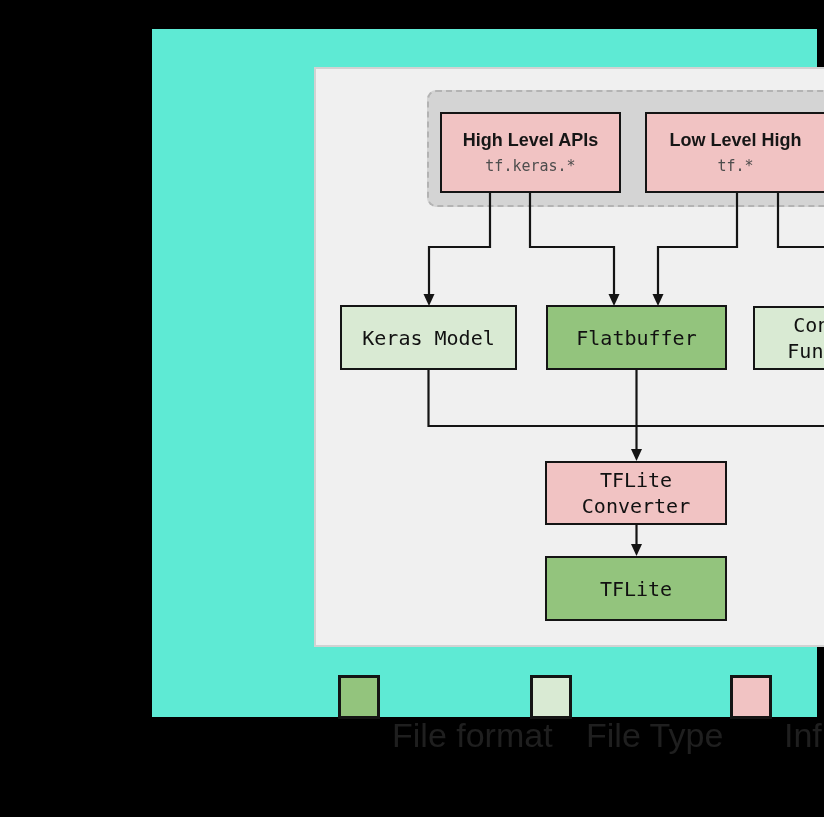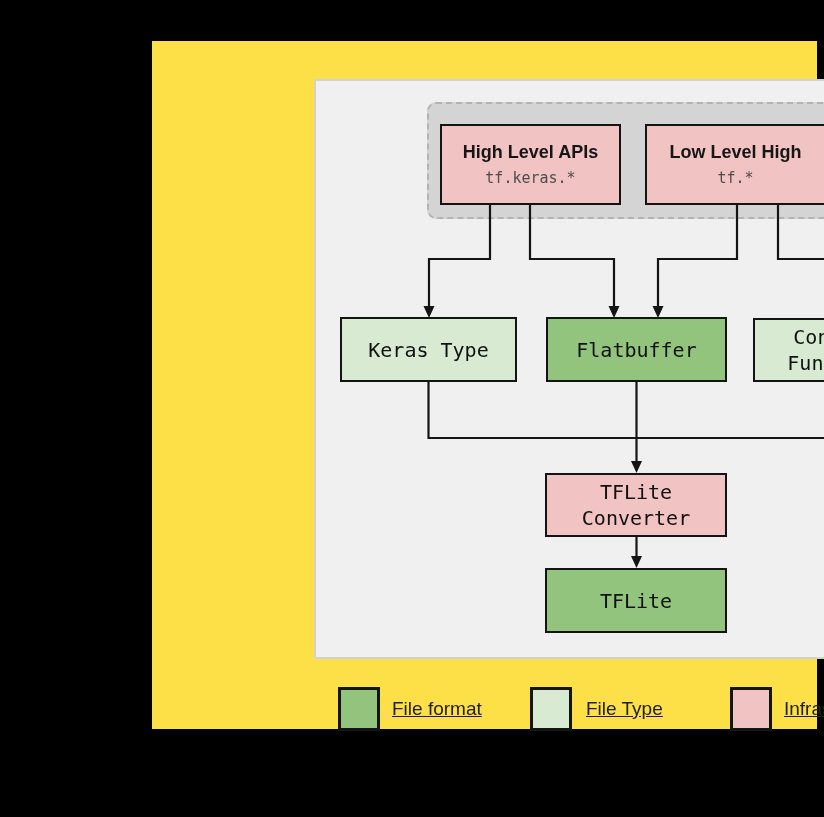--- a/index.html
+++ b/index.html
@@ -2,22 +2,21 @@
 <html><head>
 <meta charset="utf-8">
 <style>
   html,body{margin:0;padding:0;}
   body{
     width:824px;height:817px;background:#000000;position:relative;overflow:hidden;
     font-family:"Liberation Sans", sans-serif;
   }
   .page{
     position:absolute;left:152px;top:29px;width:665px;height:688px;
-    background:#fde047;
-    margin-top:12px;
+    background:#5eead4;
   }
   .panel{
     position:absolute;left:162px;top:38px;width:648px;height:580px;
     background:#f0f0f0;border:2px solid #d2d2d2;box-sizing:border-box;
   }
   .api-group{
     position:absolute;left:275px;top:61px;width:416px;height:117px;
     background:#d4d4d4;border:2px dashed #b3b3b3;border-radius:9px;box-sizing:border-box;
   }
   .box{
@@ -39,22 +38,22 @@
   .mono-label{
     font-family:"DejaVu Sans Mono", monospace;font-size:20px;color:#111111;
     line-height:26px;
   }
   svg.connectors{position:absolute;left:0;top:0;pointer-events:none;}
   .legend-swatch{
     position:absolute;width:42px;height:44px;box-sizing:border-box;
     border:3px solid #141414;top:646px;
   }
   .legend-label{
-    position:absolute;top:646px;height:44px;line-height:44px;
-    font-size:19px;color:#1f1f1f;white-space:nowrap;text-decoration:underline;
+    position:absolute;top:684px;height:44px;line-height:44px;
+    font-size:34px;color:#1f1f1f;white-space:nowrap;
   }
 </style>
 </head>
 <body>
 
 <div class="page">
 
   <div class="panel"></div>
 
   <div class="api-group"></div>
@@ -83,21 +82,21 @@
     <div class="box-title">High Level APIs</div>
     <div class="box-sub">tf.keras.*</div>
   </div>
 
   <div class="box pink" style="left:493px;top:83px;width:181px;height:81px">
     <div class="box-title">Low Level High</div>
     <div class="box-sub">tf.*</div>
   </div>
 
   <div class="box lightgreen" style="left:188px;top:276px;width:177px;height:65px">
-    <div class="mono-label">Keras Type</div>
+    <div class="mono-label">Keras Model</div>
   </div>
 
   <div class="box green" style="left:394px;top:276px;width:181px;height:65px">
     <div class="mono-label">Flatbuffer</div>
   </div>
 
   <div class="box lightgreen" style="left:601px;top:277px;width:177px;height:64px">
     <div class="mono-label">Concrete</div>
     <div class="mono-label">Functions</div>
   </div>

